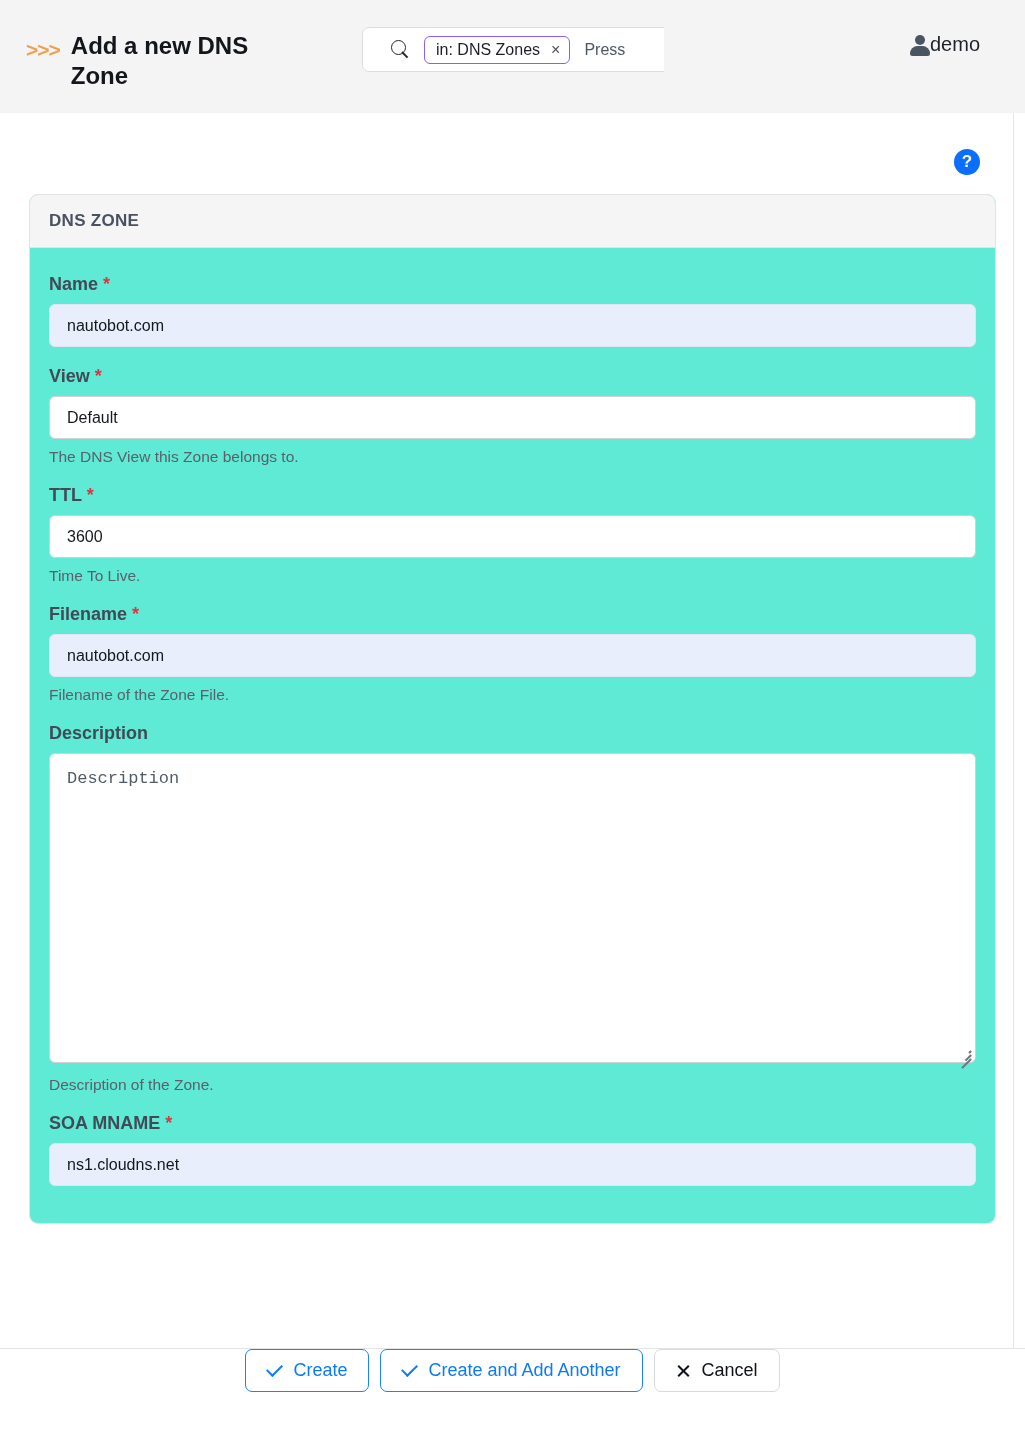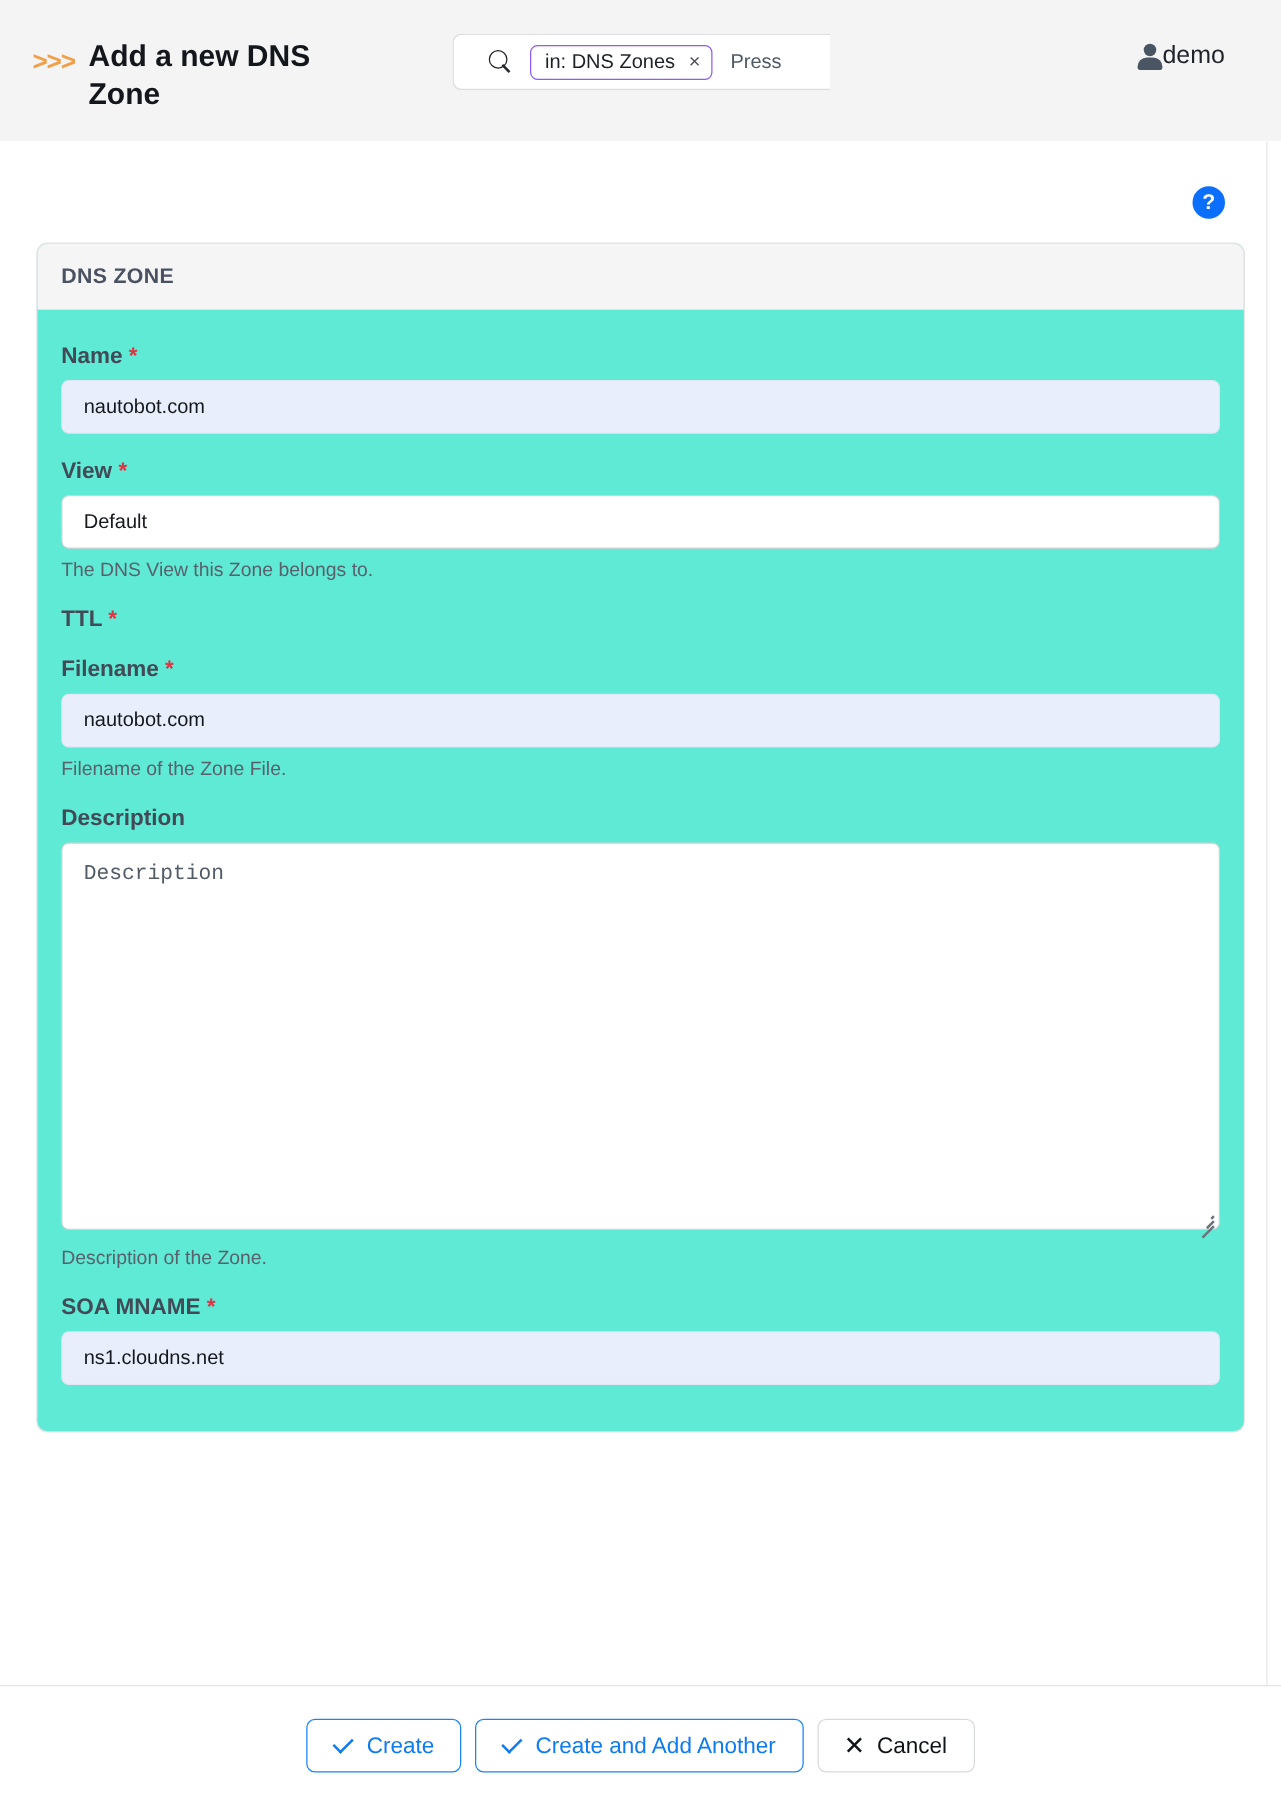--- a/index.html
+++ b/index.html
@@ -170,21 +170,21 @@
   .resizer i:nth-child(1) { bottom: 2px;  width: 13px; }
   .resizer i:nth-child(2) { bottom: 6px;  width: 8px; }
   .resizer i:nth-child(3) { bottom: 10px; width: 3px; }
 
   
   .footer {
     position: absolute; left: 0; top: 1348px;
     width: 1025px; height: 95px;
     background: #ffffff;
     border-top: 1px solid #e3e4e7;
-    display: flex; align-items: center; justify-content: center;
+    display: flex; align-items: flex-start; justify-content: center;
     gap: 11px;
   }
   .btn {
     height: 43px; border-radius: 7px;
     display: inline-flex; align-items: center; justify-content: center;
     gap: 11px; padding: 0 21px;
     font-size: 18px; cursor: pointer;
     background: #ffffff;
     font-family: "Liberation Sans", sans-serif;
   }
@@ -262,20 +262,22 @@
         </label>
         <input class="inp" type="text" value="Default" style="">
         <div class="fhelp">The DNS View this Zone belongs to.</div>
       </div>
 
       <div class="field">
         <label class="flabel">
           <span>TTL</span>
           <span class="req">*</span>
         </label>
+        <input class="inp" type="text" value="3600" style="">
+        <div class="fhelp">Time To Live.</div>
       </div>
 
       <div class="field">
         <label class="flabel">
           <span>Filename</span>
           <span class="req">*</span>
         </label>
         <input class="inp autofill" type="text" value="nautobot.com" style="">
         <div class="fhelp">Filename of the Zone File.</div>
       </div>

